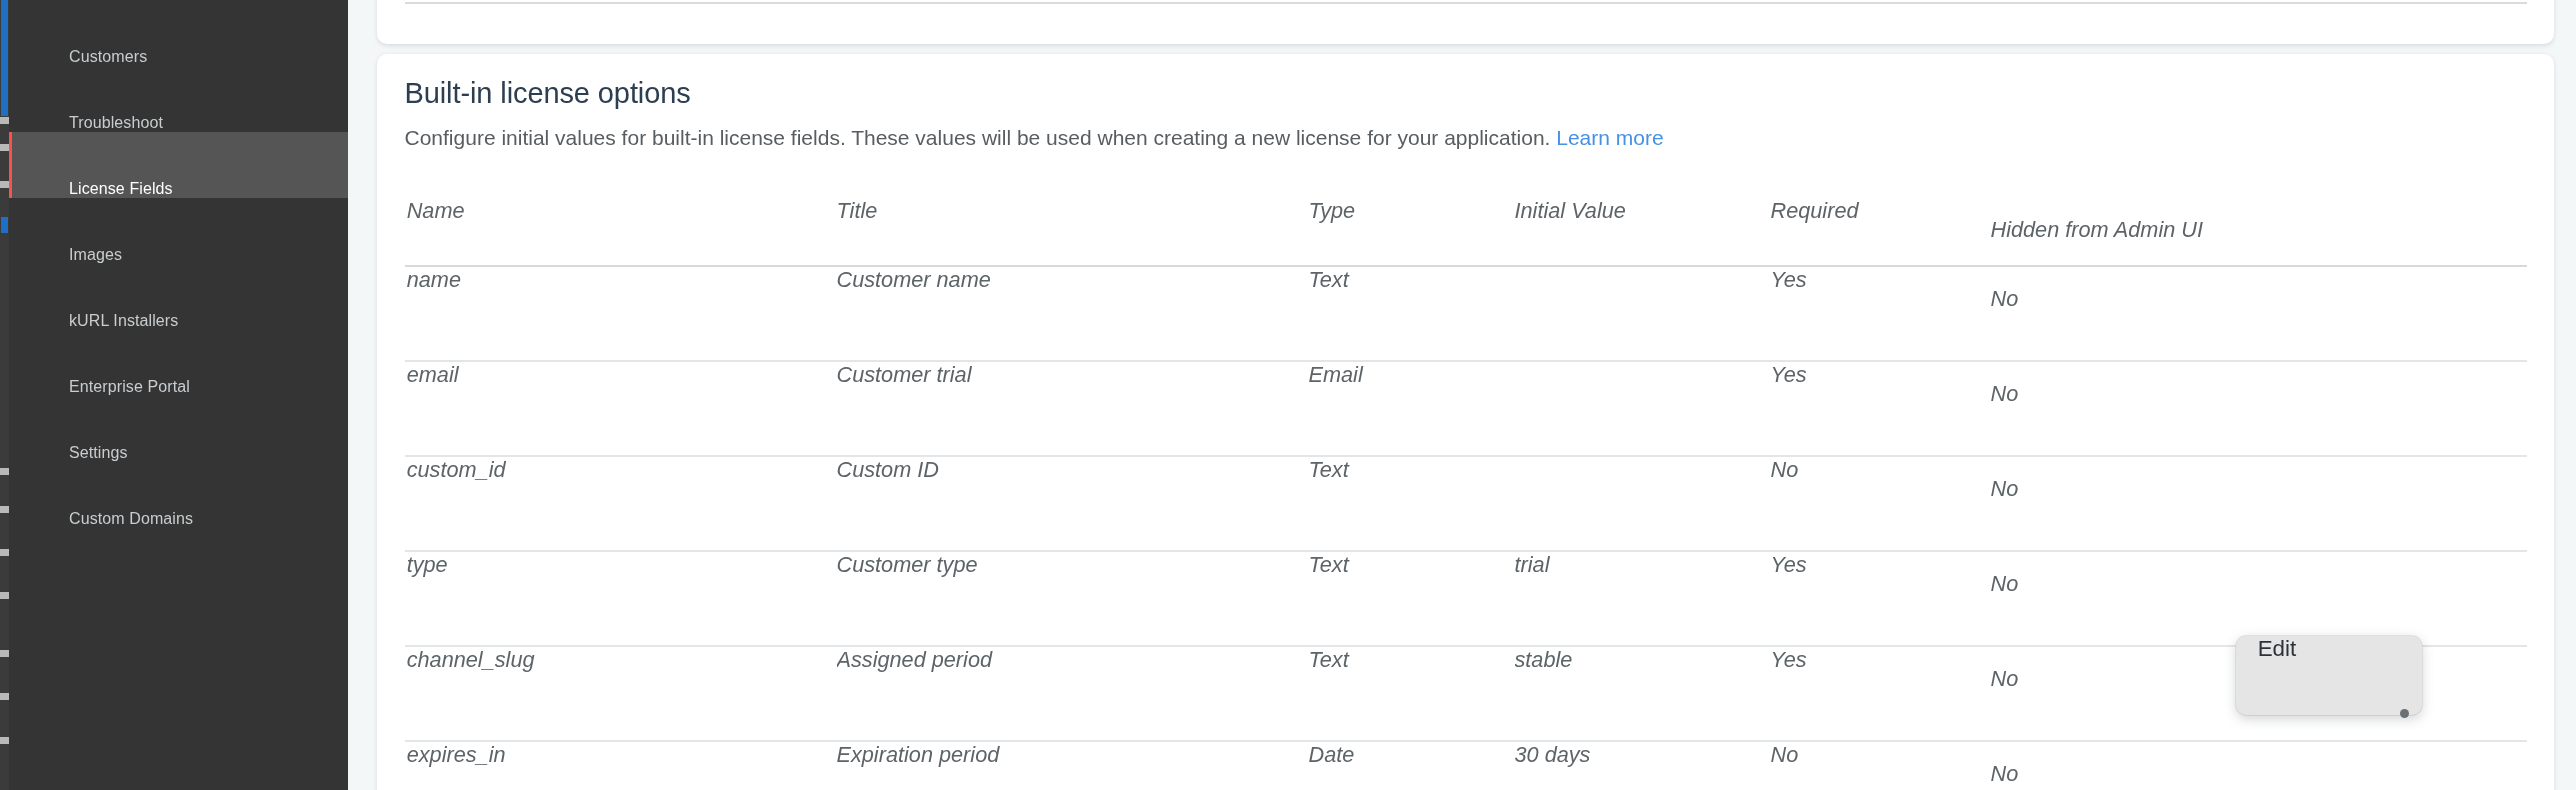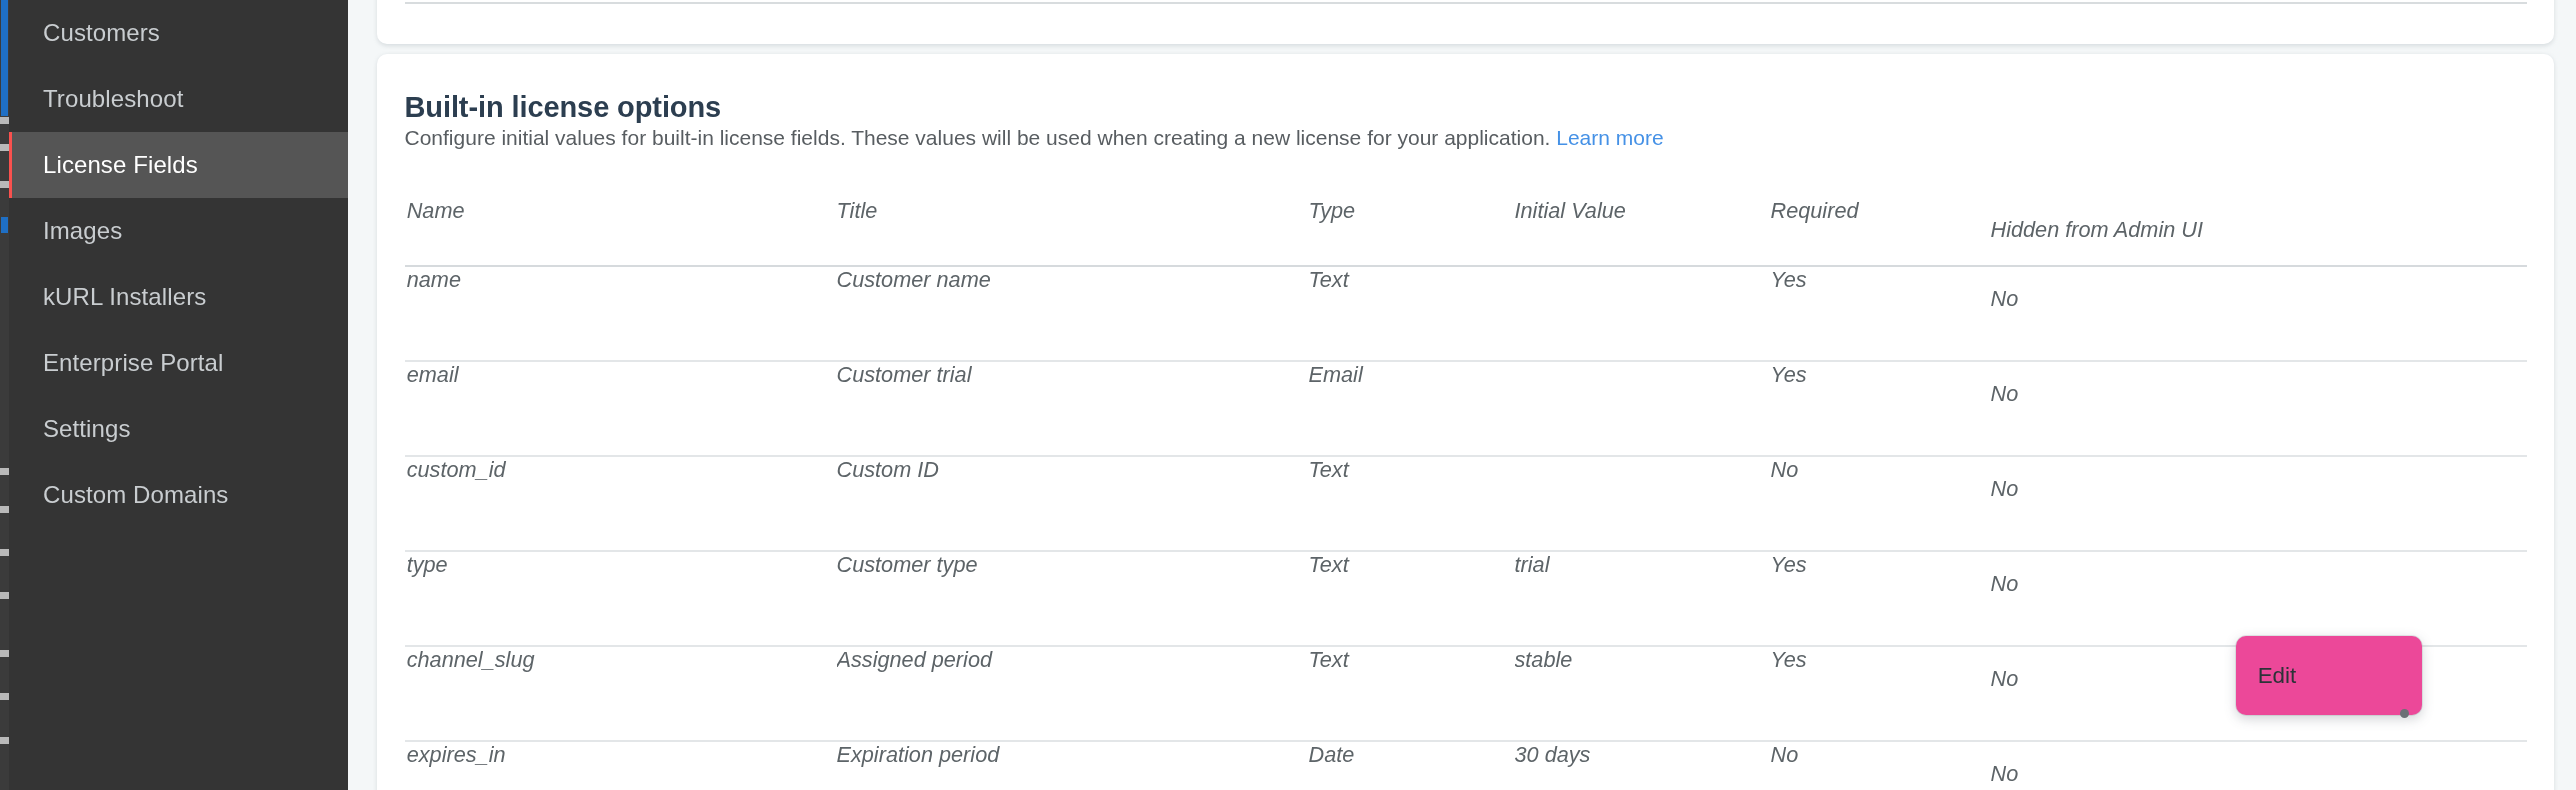--- a/index.html
+++ b/index.html
@@ -59,24 +59,24 @@
     height: 790px;
     background: #343434;
     flex: 0 0 348px;
     padding-top: 0;
     z-index: 20;
   }
   .nav-item {
     position: relative;
     height: 66px;
     display: flex;
-    align-items: center;
-    padding-left: 43px;
+    align-items: flex-end;
+    padding-left: 69px;
     color: #c9cdd0;
-    font-size: 24px;
+    font-size: 16px;
     letter-spacing: 0.1px;
     white-space: nowrap;
     cursor: pointer;
   }
   .nav-item.active {
     background: #555555;
     color: #ffffff;
   }
   .nav-item.active::before {
     content: "";
@@ -122,23 +122,22 @@
     height: 795px;
     padding: 0;
   }
 
   .card-title {
     position: absolute;
     left: 27.5px;
     top: 23px;
     font-size: 29px;
     color: #2c3e50;
-    font-weight: 700;
+    font-weight: 400;
     letter-spacing: -0.1px;
-    margin-top: 14px;
   }
   .card-desc {
     position: absolute;
     left: 27.5px;
     top: 72px;
     font-size: 21px;
     color: #585d61;
     letter-spacing: 0px;
     white-space: nowrap;
   }
@@ -190,26 +189,26 @@
   .row-partial { height: 95px; border-bottom: none; }
   .row-partial .c { color: #5d6468; }
 
   
   .popup {
     position: absolute;
     left: 1888px;
     top: 636px;
     width: 186px;
     height: 79px;
-    background: #ec4899;
+    background: #e5e5e5;
     border-radius: 10px;
     box-shadow: 0 3.6px 11.6px rgba(80,90,100,0.26), 0 0 0 0.7px rgba(190,196,200,0.45);
     z-index: 60;
     display: flex;
-    align-items: center;
+    align-items: flex-start;
     padding-left: 21.7px;
   }
   .popup-item {
     font-size: 22.4px;
     color: #2c3338;
     cursor: pointer;
   }
   .popup-dot {
     position: absolute;
     right: 13px;

